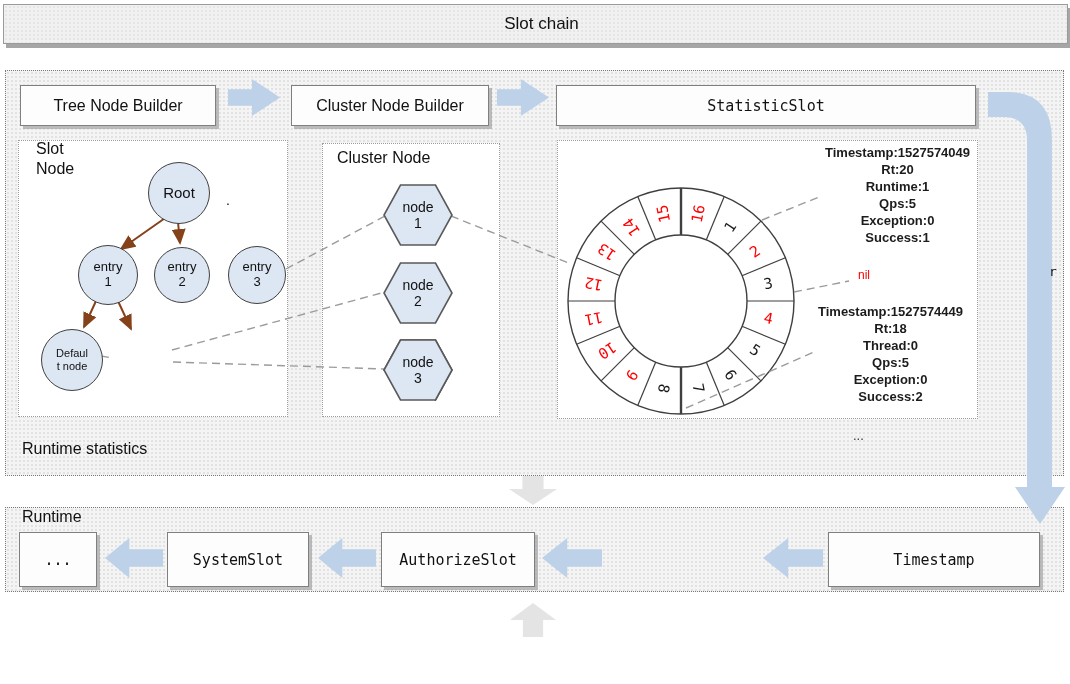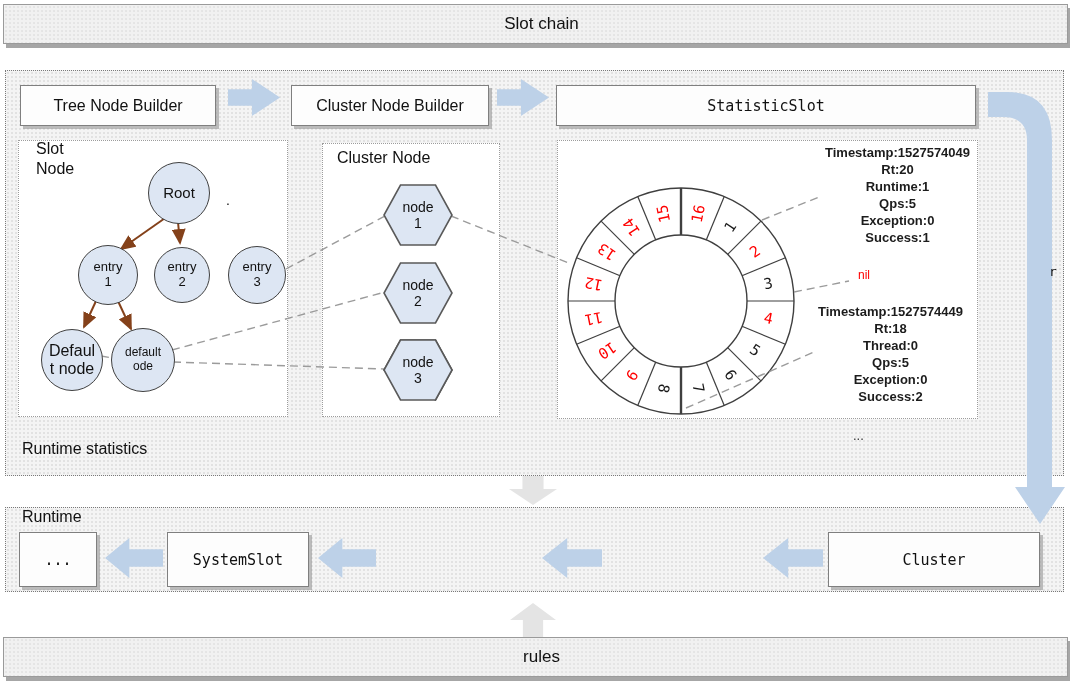--- a/index.html
+++ b/index.html
@@ -76,27 +76,23 @@
 1</span>
   </div>
   <div class="circle" style="left:154px;top:247px;width:54px;height:54px;font-size:13px">
     <span>entry
 2</span>
   </div>
   <div class="circle" style="left:228px;top:246px;width:56px;height:56px;font-size:13px">
     <span>entry
 3</span>
   </div>
-  <div class="circle" style="left:41px;top:329px;width:60px;height:60px;font-size:16px">
+  <div class="circle" style="left:41px;top:329px;width:60px;height:60px;font-size:11px">
     <span>Defaul
 t node</span>
-  </div>
-  <div class="circle" style="left:111px;top:328px;width:62px;height:62px;font-size:12px">
-    <span>default
-ode</span>
   </div>
 
   <div class="panel" style="left:322px;top:143px;width:176px;height:272px"></div>
   <div class="label" style="left:337px;top:149px">Cluster Node</div>
 
   <div class="hex" style="left:383px;top:184px;width:70px;height:62px">
     <svg width="70" height="62">
       <polygon points="17.5,1 52.5,1 69,31 52.5,61 17.5,61 1,31" fill="#dde6f3" stroke="#595959" stroke-width="1.6"></polygon>
     </svg>
     <div class="hex-label">node
@@ -184,29 +180,29 @@
   <div class="arrow arrow-up" style="left:510px;top:603px;width:46px;height:34px"></div>
 
   <div class="box mono" style="left:19px;top:532px;width:76px;height:53px">
     <span>...</span>
   </div>
   <div class="arrow arrow-left" style="left:105px;top:538px;width:58px;height:40px"></div>
   <div class="box mono" style="left:167px;top:532px;width:140px;height:53px">
     <span>SystemSlot</span>
   </div>
   <div class="arrow arrow-left" style="left:318px;top:538px;width:58px;height:40px"></div>
+  <div class="box mono" style="left:381px;top:532px;width:152px;height:53px">
+    <span>AuthorizeSlot</span>
+  </div>
   <div class="arrow arrow-left" style="left:542px;top:538px;width:60px;height:40px"></div>
   <div class="arrow arrow-left" style="left:763px;top:538px;width:60px;height:40px"></div>
   <div class="box mono" style="left:828px;top:532px;width:210px;height:53px">
-    <span>Cluster</span>
-  </div>
-
-  <div class="banner" style="top:637px">
-    <span>rules</span>
-  </div>
+    <span>Timestamp</span>
+  </div>
+
 
   <svg id="overlay" width="1070" height="684">
     <defs>
       <marker id="brownhead" markerWidth="8" markerHeight="7" refX="7" refY="3.5" orient="auto">
         <path d="M0,0 L8,3.5 L0,7 Z" fill="#84411a"></path>
       </marker>
     </defs>
 
     <path d="M 988 92 H 1008 Q 1052 92 1052 140 V 487 H 1065 L 1040 524 L 1015 487 H 1027 V 140 Q 1027 117 1003 117 H 988 Z" fill="#bdd1e8"></path>
 

